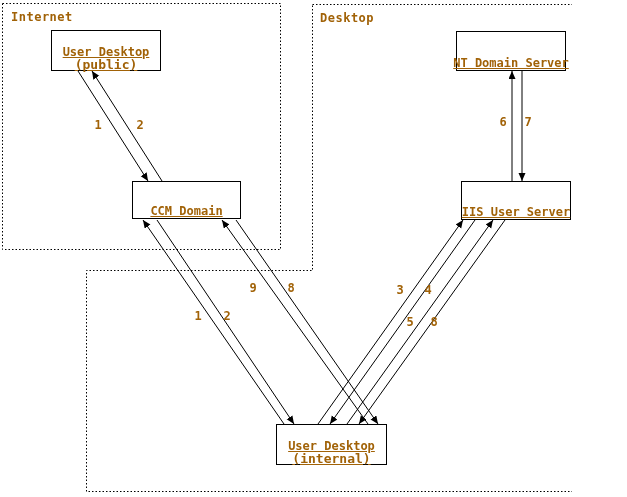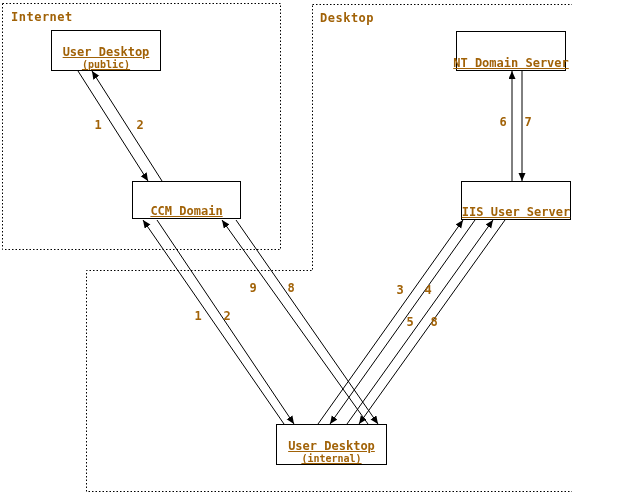--- a/index.html
+++ b/index.html
@@ -32,21 +32,21 @@
     text-align: center;
     text-decoration: underline;
   }
   .node .title {
     font-size: 12px;
     font-weight: bold;
     line-height: 13px;
     white-space: nowrap;
   }
   .node .subtitle {
-    font-size: 10px;
+    font-size: 13px;
     font-weight: bold;
     line-height: 11px;
     white-space: nowrap;
   }
   .edge-label {
     position: absolute;
     transform: translate(-50%, -50%);
     font-size: 12px;
     font-weight: bold;
     line-height: 12px;

